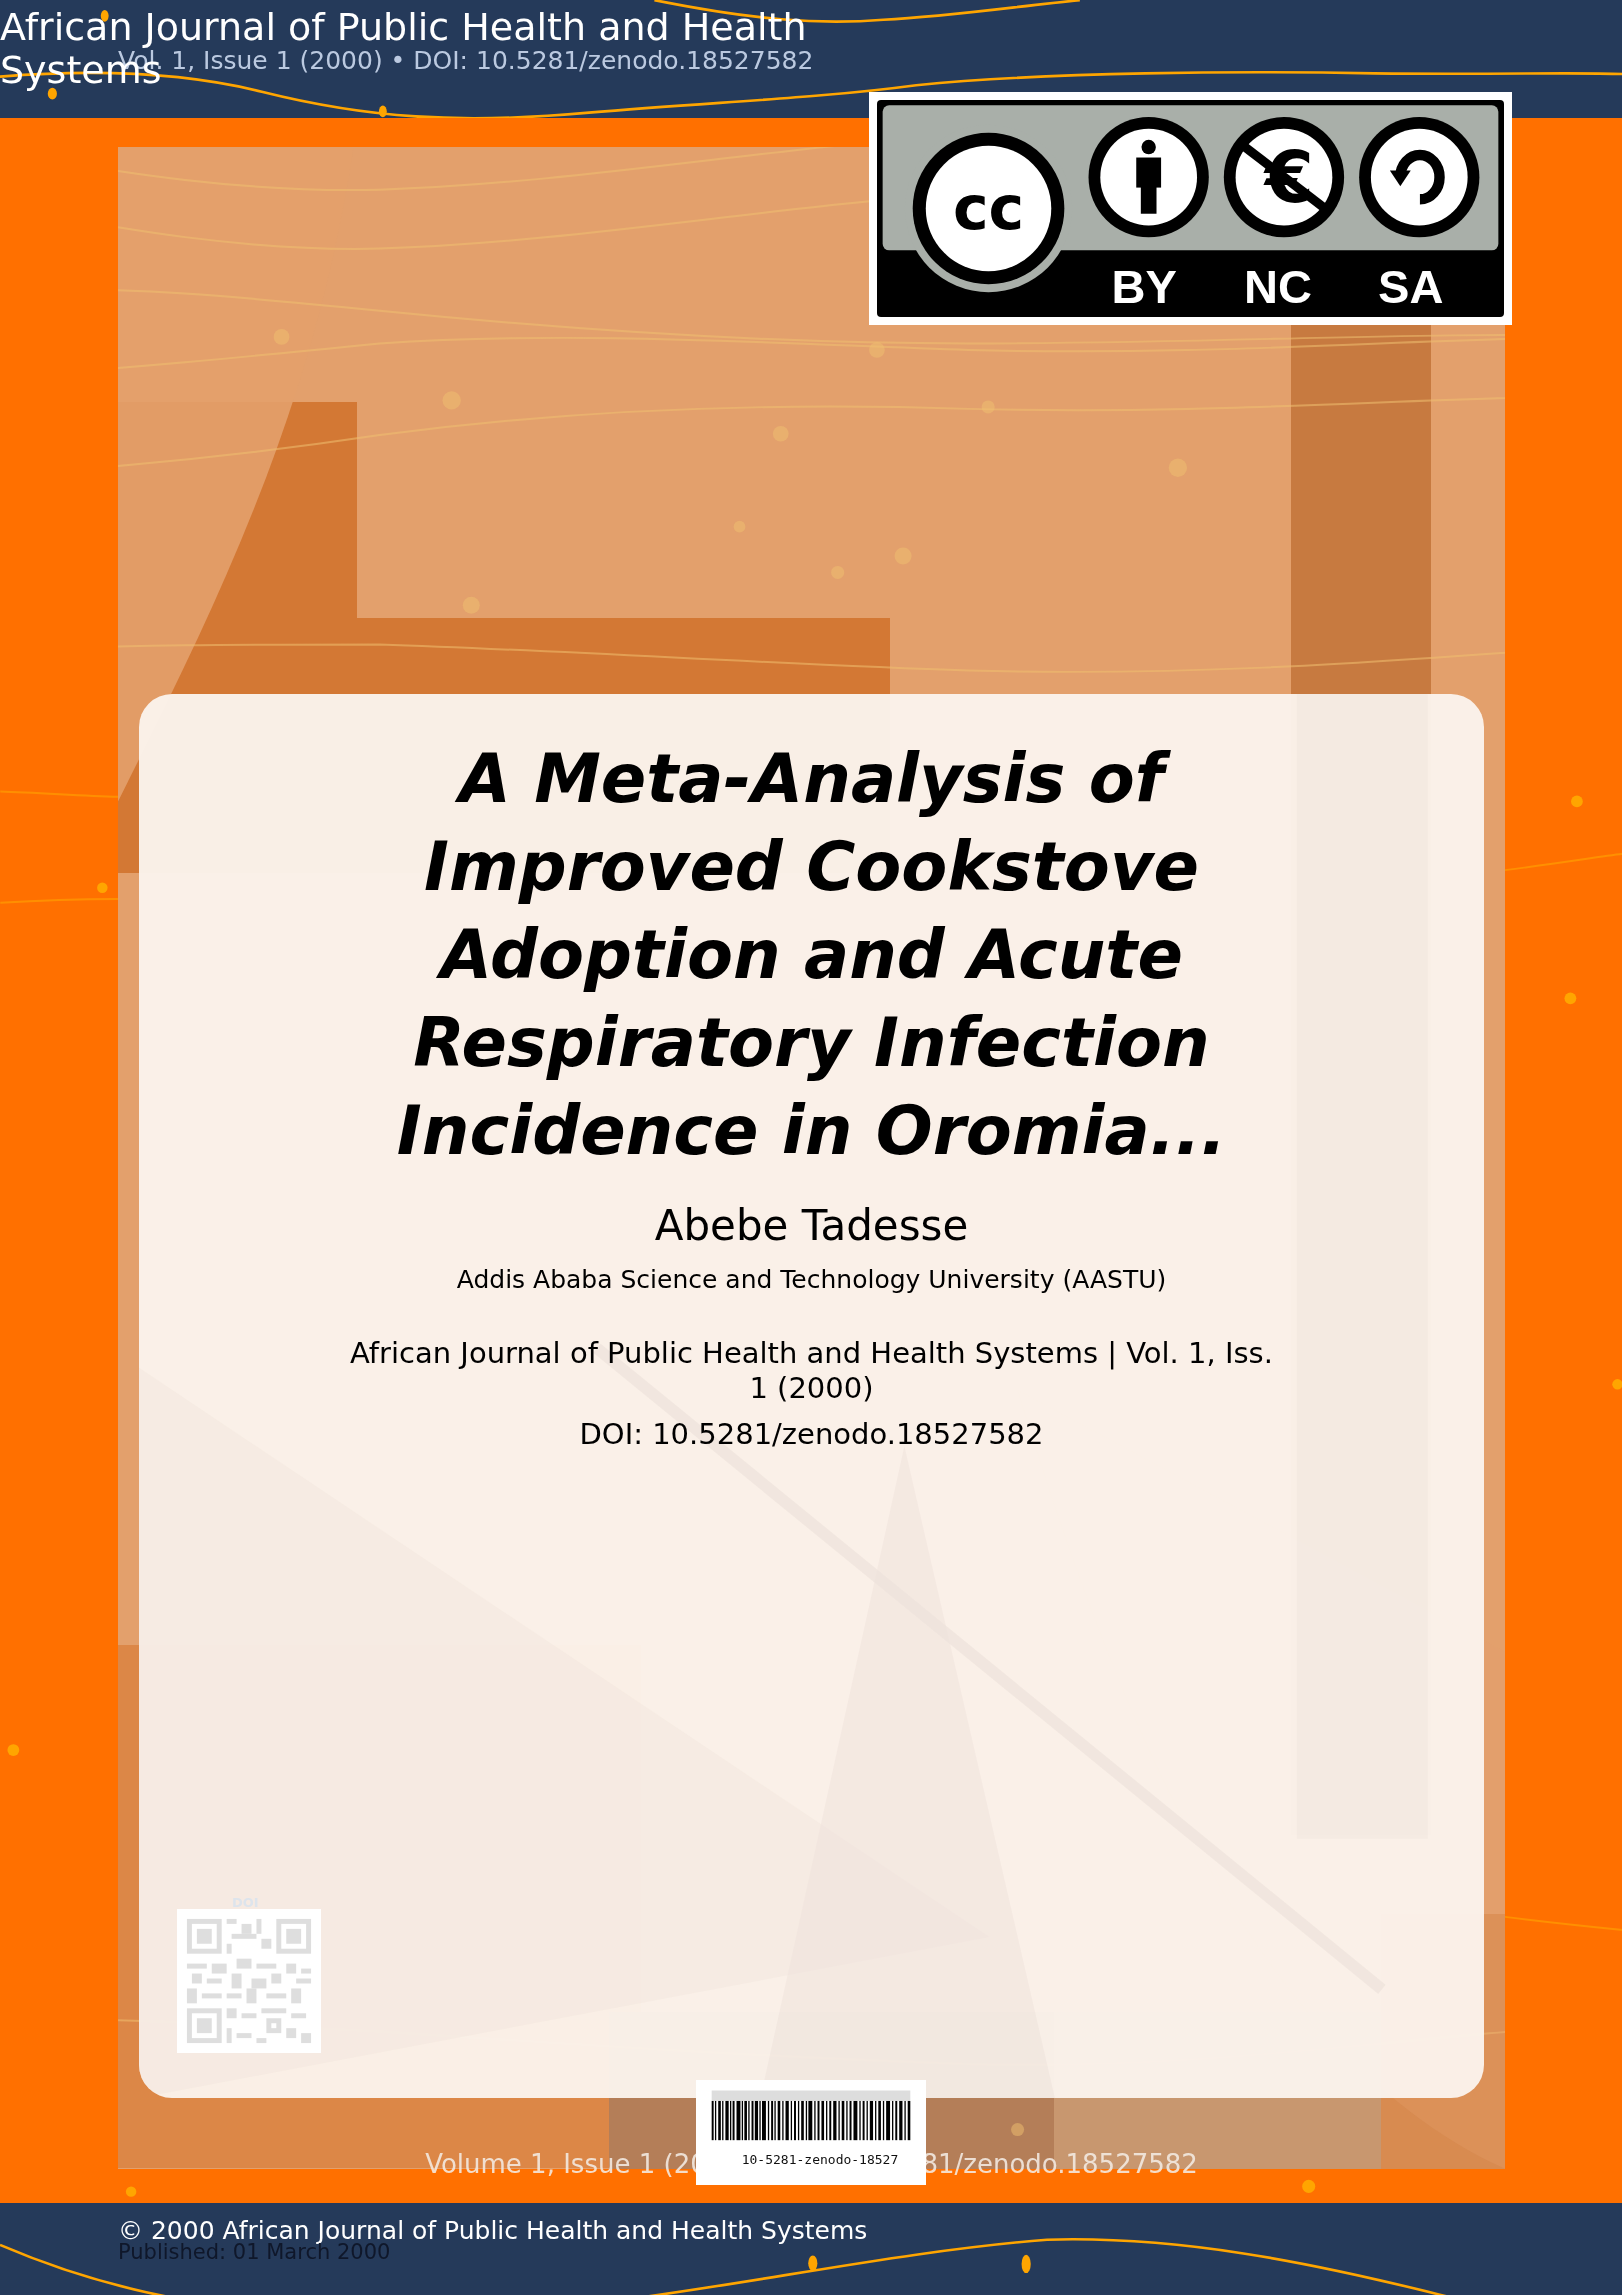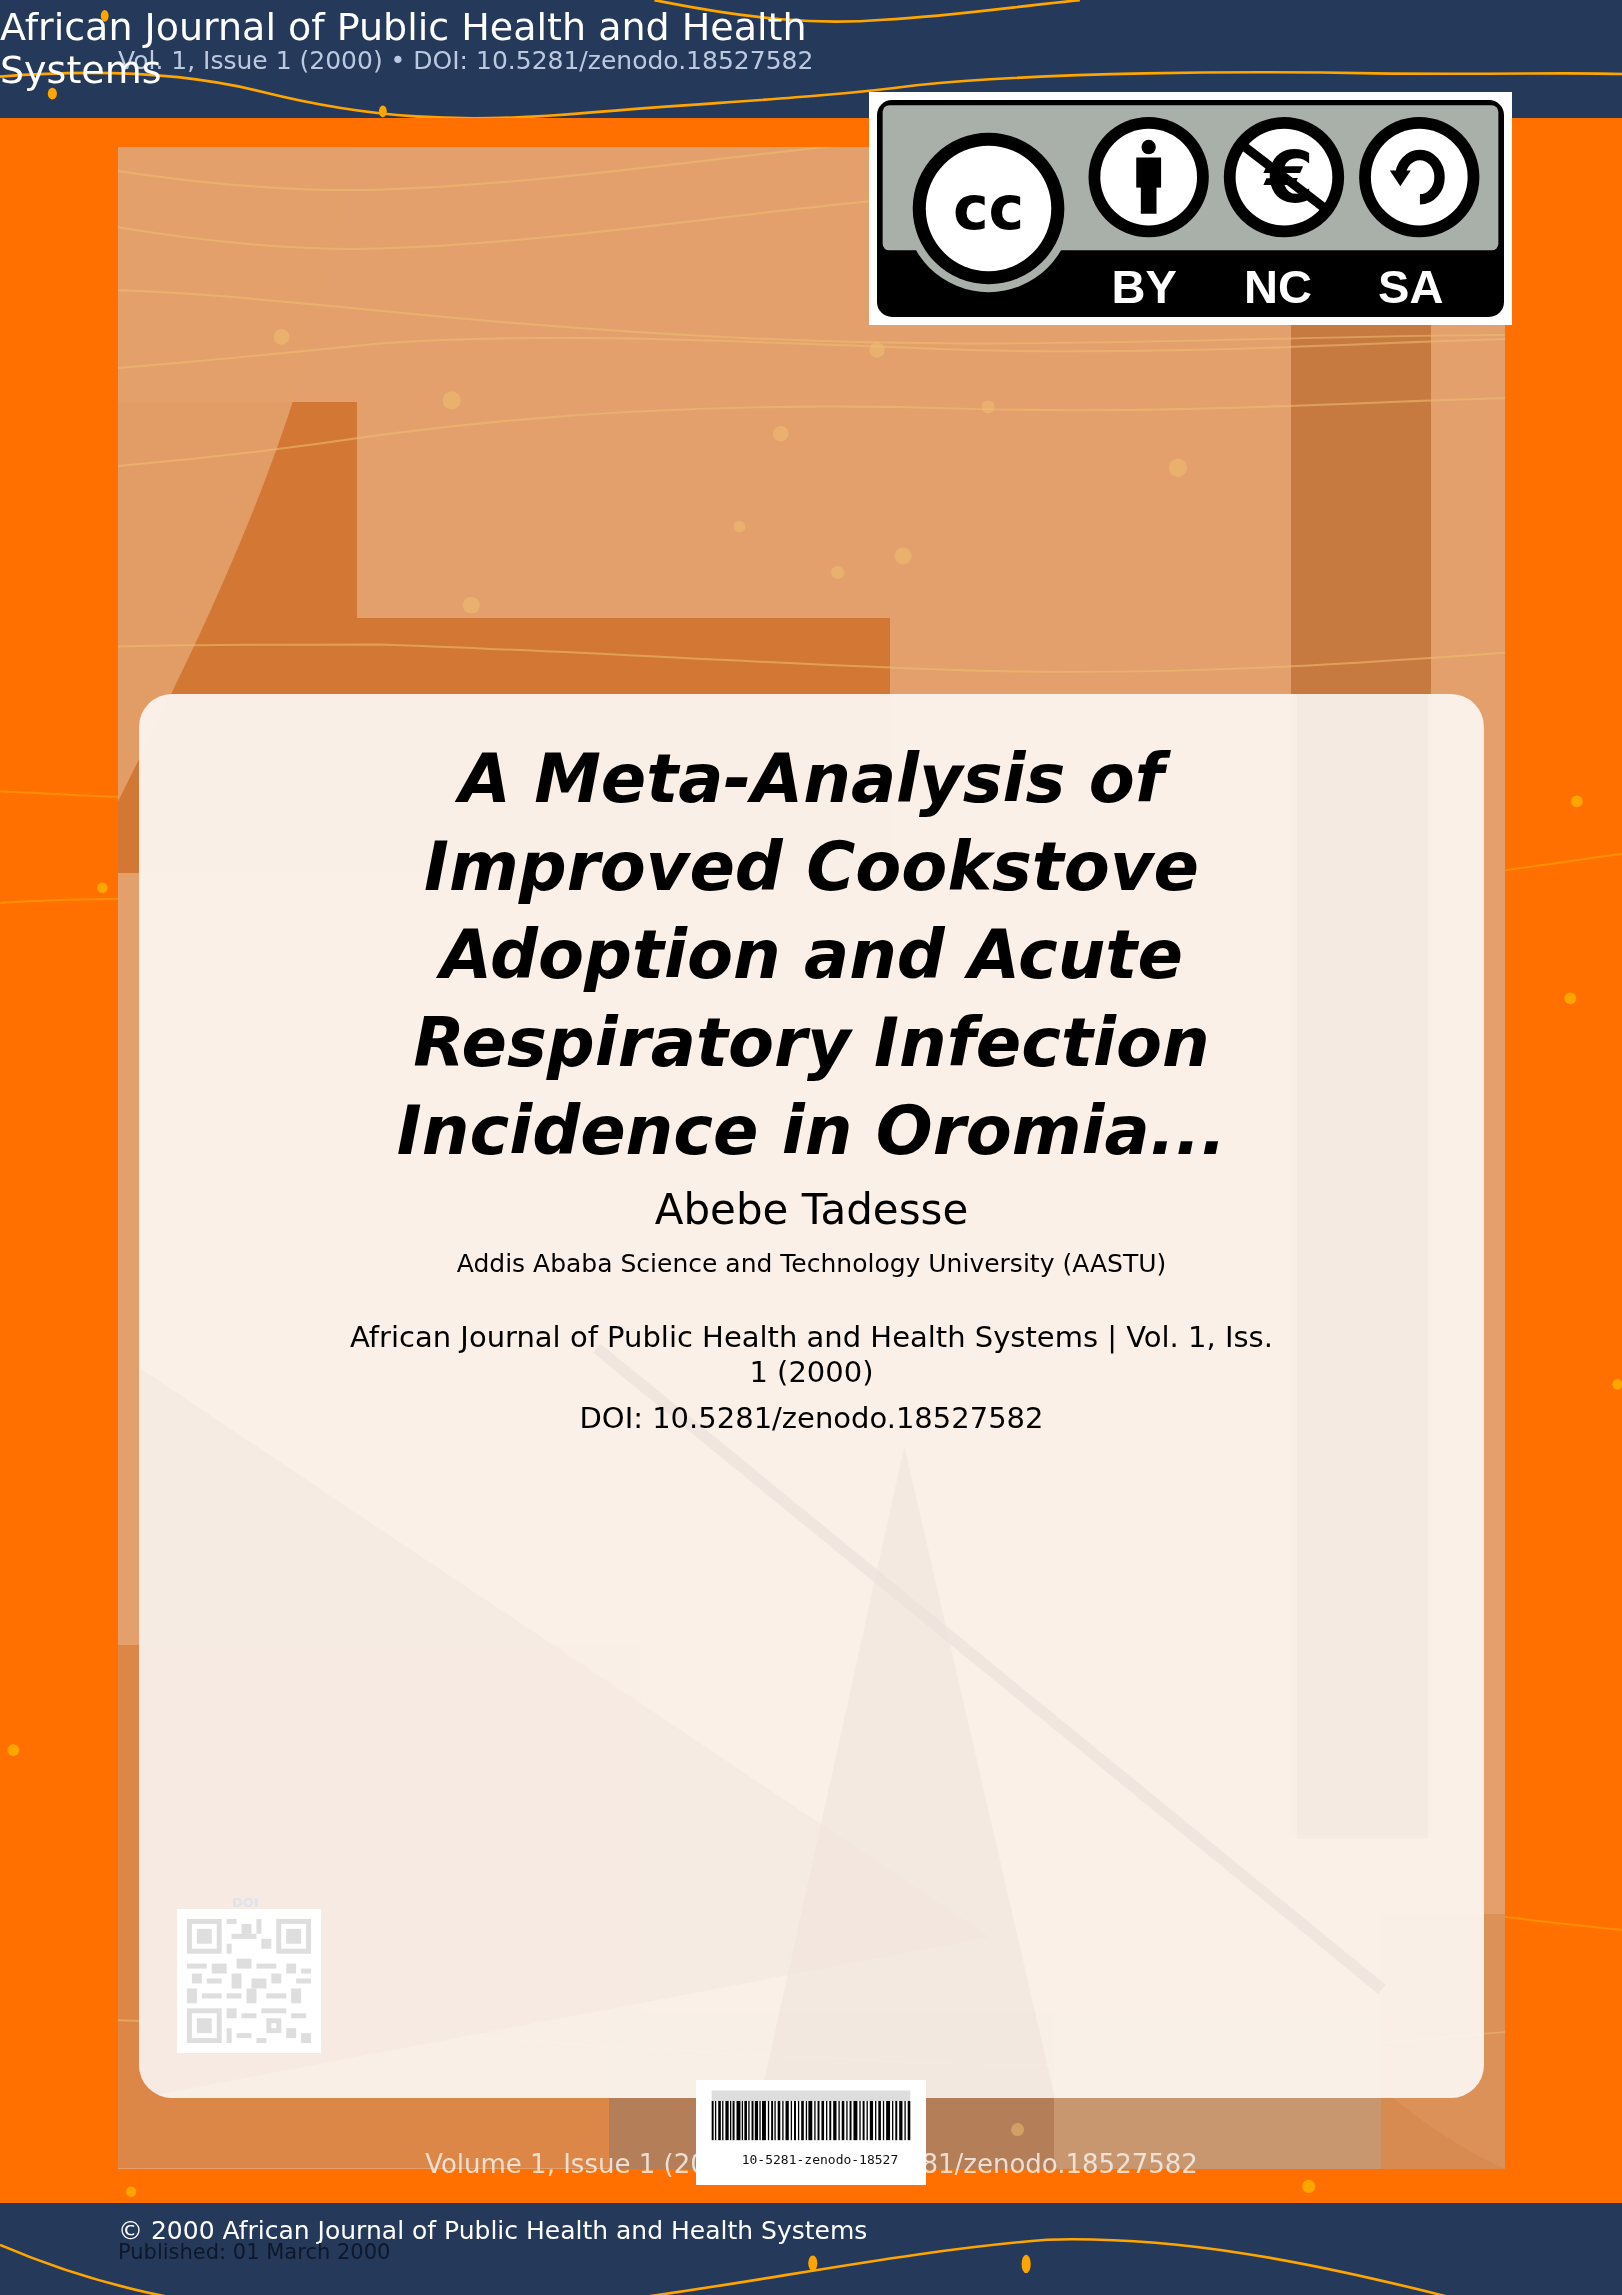--- a/index.html
+++ b/index.html
@@ -13,27 +13,27 @@
   .hdr-sub { left:118px; top:46px; color:#c8d6ec; font-size:25px; opacity:.92; white-space:nowrap; }
   .ftr-copy { left:118px; top:2216px; color:#ffffff; font-size:25px; white-space:nowrap; }
   .ftr-pub { left:118px; top:2240px; color:#0f172a; font-size:21px; white-space:nowrap; }
   
   .art { left:118px; top:147px; width:1387px; height:2022px; background:#e3a06c; overflow:hidden; }
   .blk { position:absolute; }
   
   .card { left:139px; top:694px; width:1345px; height:1404px; background:#fbf3ec; opacity:.97; border-radius:33px; overflow:hidden; }
   .card-content { position:absolute; left:139px; top:694px; width:1345px; text-align:center; }
   .title { margin:0 auto; padding-top:41px; width:982px; font-weight:bold; font-size:67px; line-height:88px; color:#000;font-style:italic; }
-  .author { margin-top:10px; font-size:42px; line-height:50px; color:#000; }
+  .author { margin-top:26px; font-size:42px; line-height:50px; color:#000; }
   .affil { margin-top:9.2px; font-size:25px; line-height:39px; color:#000; }
   .citation { margin:37px auto 0; width:929px; font-size:29px; line-height:35px; color:#000; }
   .doi { margin-top:10.5px; font-size:29px; line-height:35px; color:#000; }
   
   .license { left:869px; top:92px; width:643px; height:233px; background:#fff; box-sizing:border-box; padding:7.9px; }
-  .license-inner { width:100%; height:100%; background:#000; border-radius:15px; position:relative; overflow:hidden; }
+  .license-inner { width:100%; height:100%; background:#000; border-radius:4px; position:relative; overflow:hidden; }
   
   .qr-label { left:232px; top:1895px; color:#dde4ec; font-size:13px; font-weight:bold; }
   .qr { left:177px; top:1909px; width:144px; height:144px; background:#fff; }
   
   .barcode { left:696px; top:2080px; width:230px; height:105px; background:#fff; }
   .barcode-text { position:absolute; left:0; width:248px; top:72px; text-align:center; font-family:"DejaVu Sans Mono", monospace; font-size:13px; color:#111; }
   .vol-line { left:0; width:1623px; top:2149px; text-align:center; color:#f4ece4; font-size:26px; opacity:.88; white-space:nowrap; }
 </style>
 </head>
 <body>

